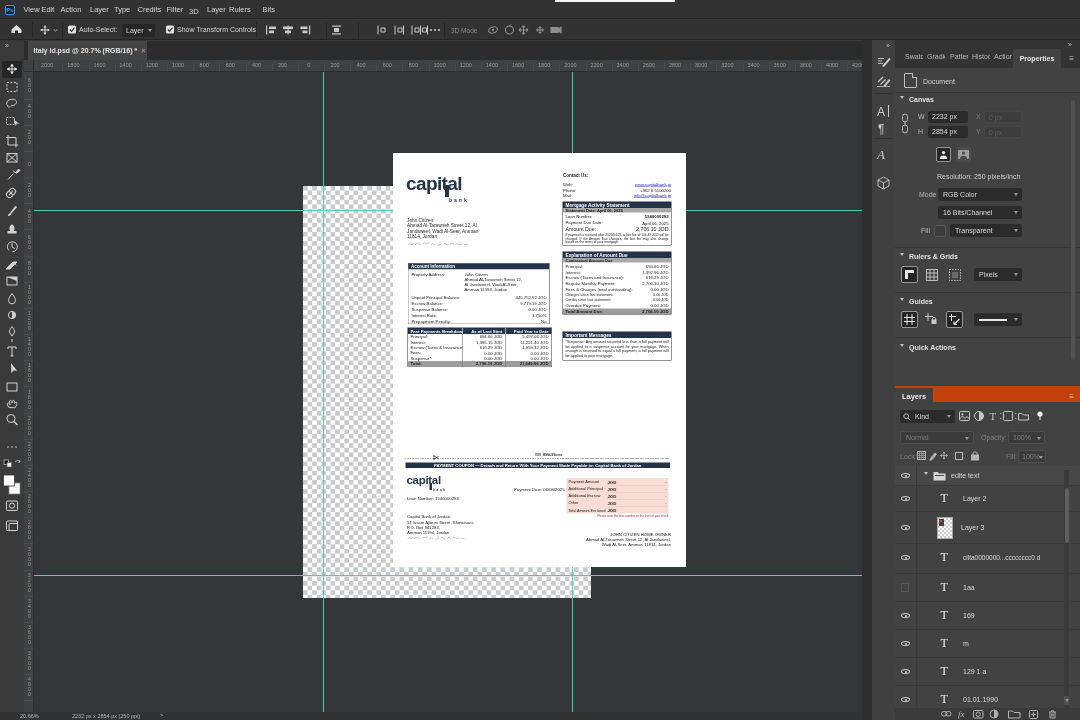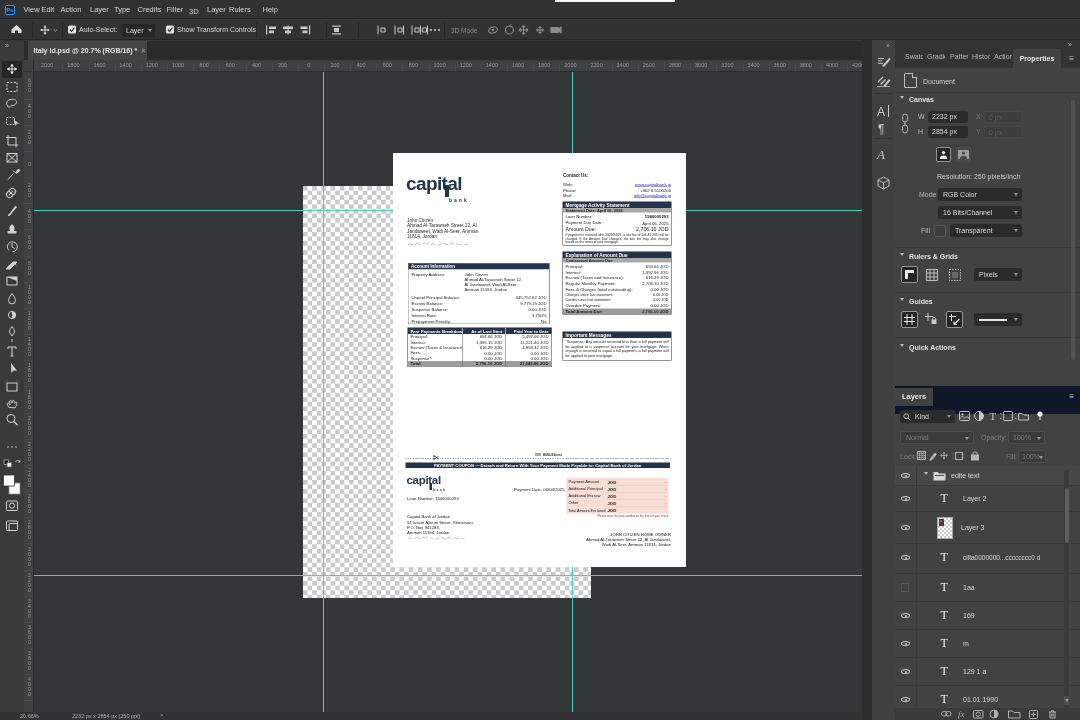--- a/index.html
+++ b/index.html
@@ -22,21 +22,21 @@
     <span class="abs tx" style="left:23.5px;top:5px;">View</span>
     <span class="abs tx" style="left:41.5px;top:5px;">Edit</span>
     <span class="abs tx" style="left:60.5px;top:5px;">Action</span>
     <span class="abs tx" style="left:90px;top:5px;">Layer</span>
     <span class="abs tx" style="left:114px;top:5px;">Type</span>
     <span class="abs tx" style="left:137.5px;top:5px;">Credits</span>
     <span class="abs tx" style="left:166.5px;top:5px;">Filter</span>
     <span class="abs tx" style="left:189px;top:7px;">3D</span>
     <span class="abs tx" style="left:207px;top:5px;">Layer</span>
     <span class="abs tx" style="left:229px;top:5px;">Rulers</span>
-    <span class="abs tx" style="left:262.5px;top:5px;">Help</span>
+    <span class="abs tx" style="left:262.5px;top:5px;">Bits</span>
     <div class="abs" style="left:555px;top:0;width:120px;height:2px;background:#f5f5f5;"></div>
   </div>
 
   <div class="abs" id="optionsbar" style="left:0;top:20px;width:1080px;height:20px;background:#323232;border-bottom:1px solid #242424;">
     <svg class="abs" style="left:0;top:0;" width="580" height="20" viewBox="0 0 580 20" fill="none" stroke="#d8d8d8" stroke-width="1">
 
       <path d="M11.5 13 v-3.5 l5-4.5 l5 4.5 V13 h-3.5 v-2.5 h-3 V13 z" fill="#e0e0e0" stroke="none"></path>
 
       <g stroke="#d8d8d8">
           <path d="M45 5.5 V14.5 M40.5 10 H49.5"></path>
@@ -625,21 +625,21 @@
     <div class="abs" style="left:79px;top:273px;width:48px;height:13px;background:#2b2b2b;border-radius:2px;">
       <div class="abs" style="left:5px;top:6px;width:28px;height:1.5px;background:#e8e8e8;"></div>
       <span style="position:absolute;right:4px;line-height:13px;top:5px;width:0;height:0;border-left:2.5px solid transparent;border-right:2.5px solid transparent;border-top:3.5px solid #9a9a9a;"></span>
     </div>
     <div class="abs" style="left:0;top:297px;width:185px;height:1px;background:#373737;"></div>
     <span class="abs" style="left:5px;top:304px;width:0;height:0;border-left:2.5px solid transparent;border-right:2.5px solid transparent;border-top:3.5px solid #c0c0c0;"></span>
     <span class="abs" style="left:14px;top:304px;color:#e0e0e0;font-weight:bold;">Quick Actions</span>
 
     <div class="abs" style="left:176px;top:60px;width:4px;height:260px;background:#525252;border-radius:2px;"></div>
 
-    <div class="abs" style="left:0;top:346px;width:185px;height:28px;background:#0f172a;">
+    <div class="abs" style="left:0;top:346px;width:185px;height:16px;background:#c2410c;">
       <div class="abs" style="left:0;top:2px;width:38px;height:18px;background:#424242;color:#e8e8e8;font-weight:bold;font-size:7.5px;text-align:center;line-height:18px;">Layers</div>
       <span class="abs" style="right:6px;top:6px;color:#c9c9c9;font-size:8px;">≡</span>
     </div>
 
     <div class="abs" style="left:5px;top:370px;width:55px;height:13px;background:#2b2b2b;border-radius:2px;color:#dadada;line-height:13px;">
       <svg style="position:absolute;left:3px;top:3px;" width="8" height="8" viewBox="0 0 8 8" stroke="#bbb" stroke-width="1" fill="none">
           <circle cx="3.2" cy="3.2" r="2.4"></circle>
           <path d="M5 5 l2.3 2.3"></path>
         </svg>
       <span style="position:absolute;left:15px;">Kind</span>

